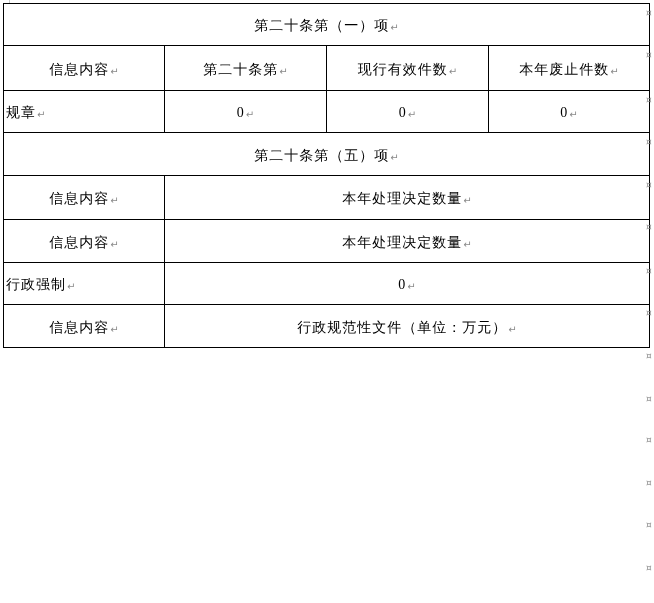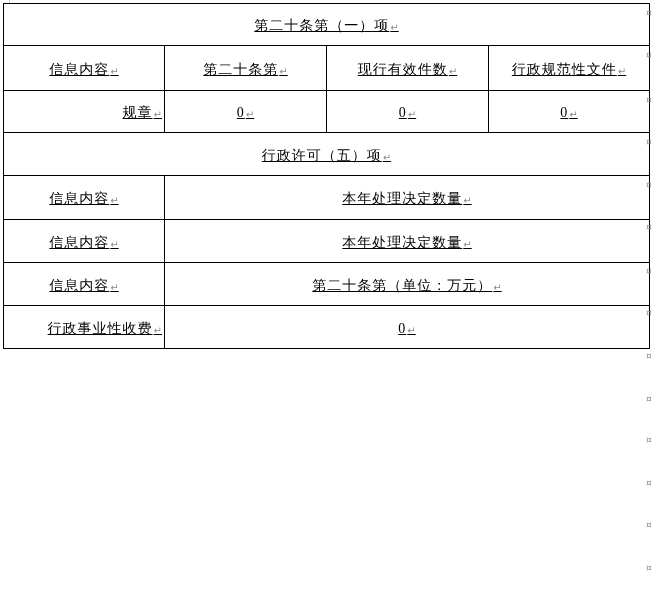--- a/index.html
+++ b/index.html
@@ -24,34 +24,33 @@
     height: 4px;
     background: #c8c8c8;
   }
   table.doc-table {
     position: absolute;
     left: 3px;
     top: 3px;
     width: 646px;
     border-collapse: collapse;
     table-layout: fixed;
-    text-decoration: underline;
   }
   table.doc-table td {
     border: 1px solid #000000;
     padding: 4px 2px 0 2px;
     vertical-align: middle;
     font-size: 14px;
     letter-spacing: 1px;
     line-height: 18px;
     overflow: hidden;
     white-space: nowrap;
   }
   td.c-center { text-align: center; }
-  td.c-left   { text-align: right; padding-left: 6px; }
+  td.c-left   { text-align: left; padding-left: 6px; }
   .pmark {
     font-family: "DejaVu Sans", sans-serif;
     font-size: 10px;
     color: #8a8a8a;
     letter-spacing: 0;
     margin-left: 1px;
     position: relative;
     top: 1px;
   }
   .rowmark {
@@ -79,49 +78,49 @@
     </colgroup>
     <tbody>
 
       <tr style="height:42px">
         <td colspan="4" class="c-center"><span>第二十条第（一）项</span><span class="pmark">↵</span></td>
       </tr>
       <tr style="height:45px">
         <td class="c-center"><span>信息内容</span><span class="pmark">↵</span></td>
         <td class="c-center"><span>第二十条第</span><span class="pmark">↵</span></td>
         <td class="c-center"><span>现行有效件数</span><span class="pmark">↵</span></td>
-        <td class="c-center"><span>行政规范性文件</span><span class="pmark">↵</span></td>
+        <td class="c-center"><span>本年废止件数</span><span class="pmark">↵</span></td>
       </tr>
       <tr style="height:42px">
         <td class="c-left"><span>规章</span><span class="pmark">↵</span></td>
         <td class="c-center"><span>0</span><span class="pmark">↵</span></td>
         <td class="c-center"><span>0</span><span class="pmark">↵</span></td>
         <td class="c-center"><span>0</span><span class="pmark">↵</span></td>
       </tr>
 
       <tr style="height:43px">
-        <td colspan="4" class="c-center"><span>行政许可（五）项</span><span class="pmark">↵</span></td>
+        <td colspan="4" class="c-center"><span>第二十条第（五）项</span><span class="pmark">↵</span></td>
       </tr>
       <tr style="height:44px">
         <td class="c-center"><span>信息内容</span><span class="pmark">↵</span></td>
         <td colspan="3" class="c-center"><span>本年处理决定数量</span><span class="pmark">↵</span></td>
       </tr>
 
       <tr style="height:43px">
         <td class="c-center"><span>信息内容</span><span class="pmark">↵</span></td>
         <td colspan="3" class="c-center"><span>本年处理决定数量</span><span class="pmark">↵</span></td>
       </tr>
+      <tr style="height:42px">
+        <td class="c-left"><span>行政强制</span><span class="pmark">↵</span></td>
+        <td colspan="3" class="c-center"><span>0</span><span class="pmark">↵</span></td>
+      </tr>
 
       <tr style="height:43px">
         <td class="c-center"><span>信息内容</span><span class="pmark">↵</span></td>
-        <td colspan="3" class="c-center"><span>第二十条第（单位：万元）</span><span class="pmark">↵</span></td>
-      </tr>
-      <tr style="height:43px">
-        <td class="c-left"><span>行政事业性收费</span><span class="pmark">↵</span></td>
-        <td colspan="3" class="c-center"><span>0</span><span class="pmark">↵</span></td>
+        <td colspan="3" class="c-center"><span>行政规范性文件（单位：万元）</span><span class="pmark">↵</span></td>
       </tr>
     </tbody>
   </table>
 
   <span class="rowmark" style="top:9px">¤</span>
   <span class="rowmark" style="top:51px">¤</span>
   <span class="rowmark" style="top:96px">¤</span>
   <span class="rowmark" style="top:138px">¤</span>
   <span class="rowmark" style="top:181px">¤</span>
   <span class="rowmark" style="top:223px">¤</span>

